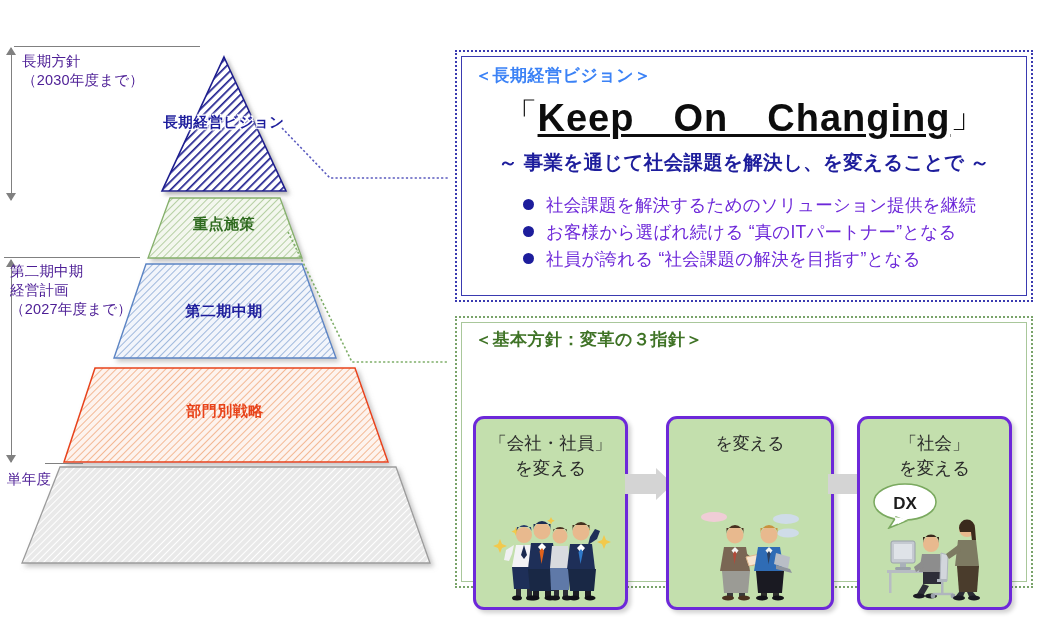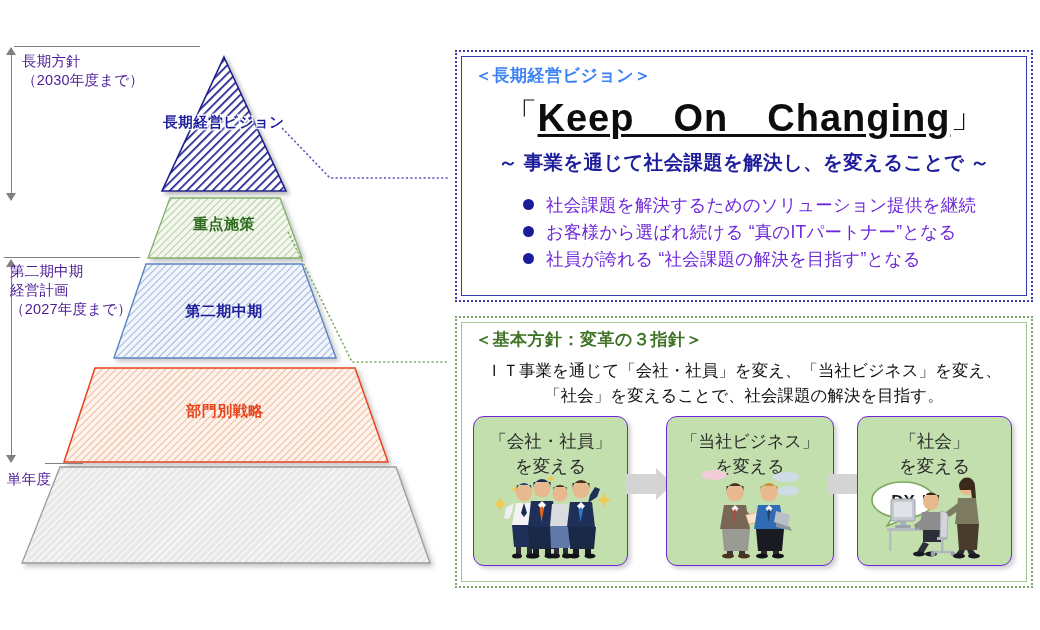--- a/index.html
+++ b/index.html
@@ -84,22 +84,22 @@
   .bullet-text{font-size:17.5px;color:#6d28d9;white-space:nowrap;letter-spacing:.2px;}
 
   #policy-desc{
     position:absolute;left:22px;right:22px;top:42px;text-align:center;
     font-size:16.5px;line-height:25px;color:#111;white-space:nowrap;
   }
 
   
   #steps{position:absolute;left:18px;top:100px;width:542px;height:160px;}
   .step-box{
-    position:absolute;top:0;width:155px;height:150px;
-    background:#c3dfad;border:1px solid #6d28d9;border-radius:11px;
+    position:absolute;top:0;width:155px;height:194px;
+    background:#c3dfad;border:3px solid #6d28d9;border-radius:11px;
     box-shadow:3px 3px 4px rgba(0,0,0,.18);
   }
   #step-0{left:0;}
   #step-1{left:193px;width:168px;}
   #step-2{left:384px;width:155px;}
   .step-label{
     position:absolute;left:0;right:0;top:12px;text-align:center;
     font-size:17.5px;line-height:25px;color:#2a2a2a;white-space:nowrap;
   }
   #step-1 .step-label{font-size:17px;}
@@ -263,24 +263,20 @@
       </div>
     </div>
   </div>
 
   <div class="panel" id="panel-policy">
     <div class="outer"></div>
     <div class="inner"></div>
 
     <div class="panel-head" id="policy-head">＜基本方針：変革の３指針＞</div>
 
-    <div id="policy-desc">
-      <div>ＩＴ事業を通じて「会社・社員」を変え、「当社ビジネス」を変え、</div>
-      <div>「社会」を変えることで、社会課題の解決を目指す。</div>
-    </div>
 
     <div id="steps">
 
       <div class="step-box" id="step-0">
         <div class="step-label">
           <div>「会社・社員」</div>
           <div>を変える</div>
         </div>
         <div class="step-art">
           <svg width="130" height="96" viewBox="0 0 130 96">
@@ -347,21 +343,20 @@
         </div>
       </div>
 
       <div class="arrow" id="arrow-0">
         <div class="shaft"></div>
           <div class="head"></div>
       </div>
 
       <div class="step-box" id="step-1">
         <div class="step-label">
-          <div>「当社ビジネス」</div>
           <div>を変える</div>
         </div>
         <div class="step-art">
           <svg width="120" height="96" viewBox="0 0 120 96">
 
             <ellipse cx="24" cy="12" rx="13" ry="5" fill="#f0cdd6"></ellipse>
             <ellipse cx="96" cy="14" rx="13" ry="5" fill="#cfdce8"></ellipse>
             <ellipse cx="98" cy="28" rx="11" ry="4.5" fill="#cfdce8"></ellipse>
 
             <g>

